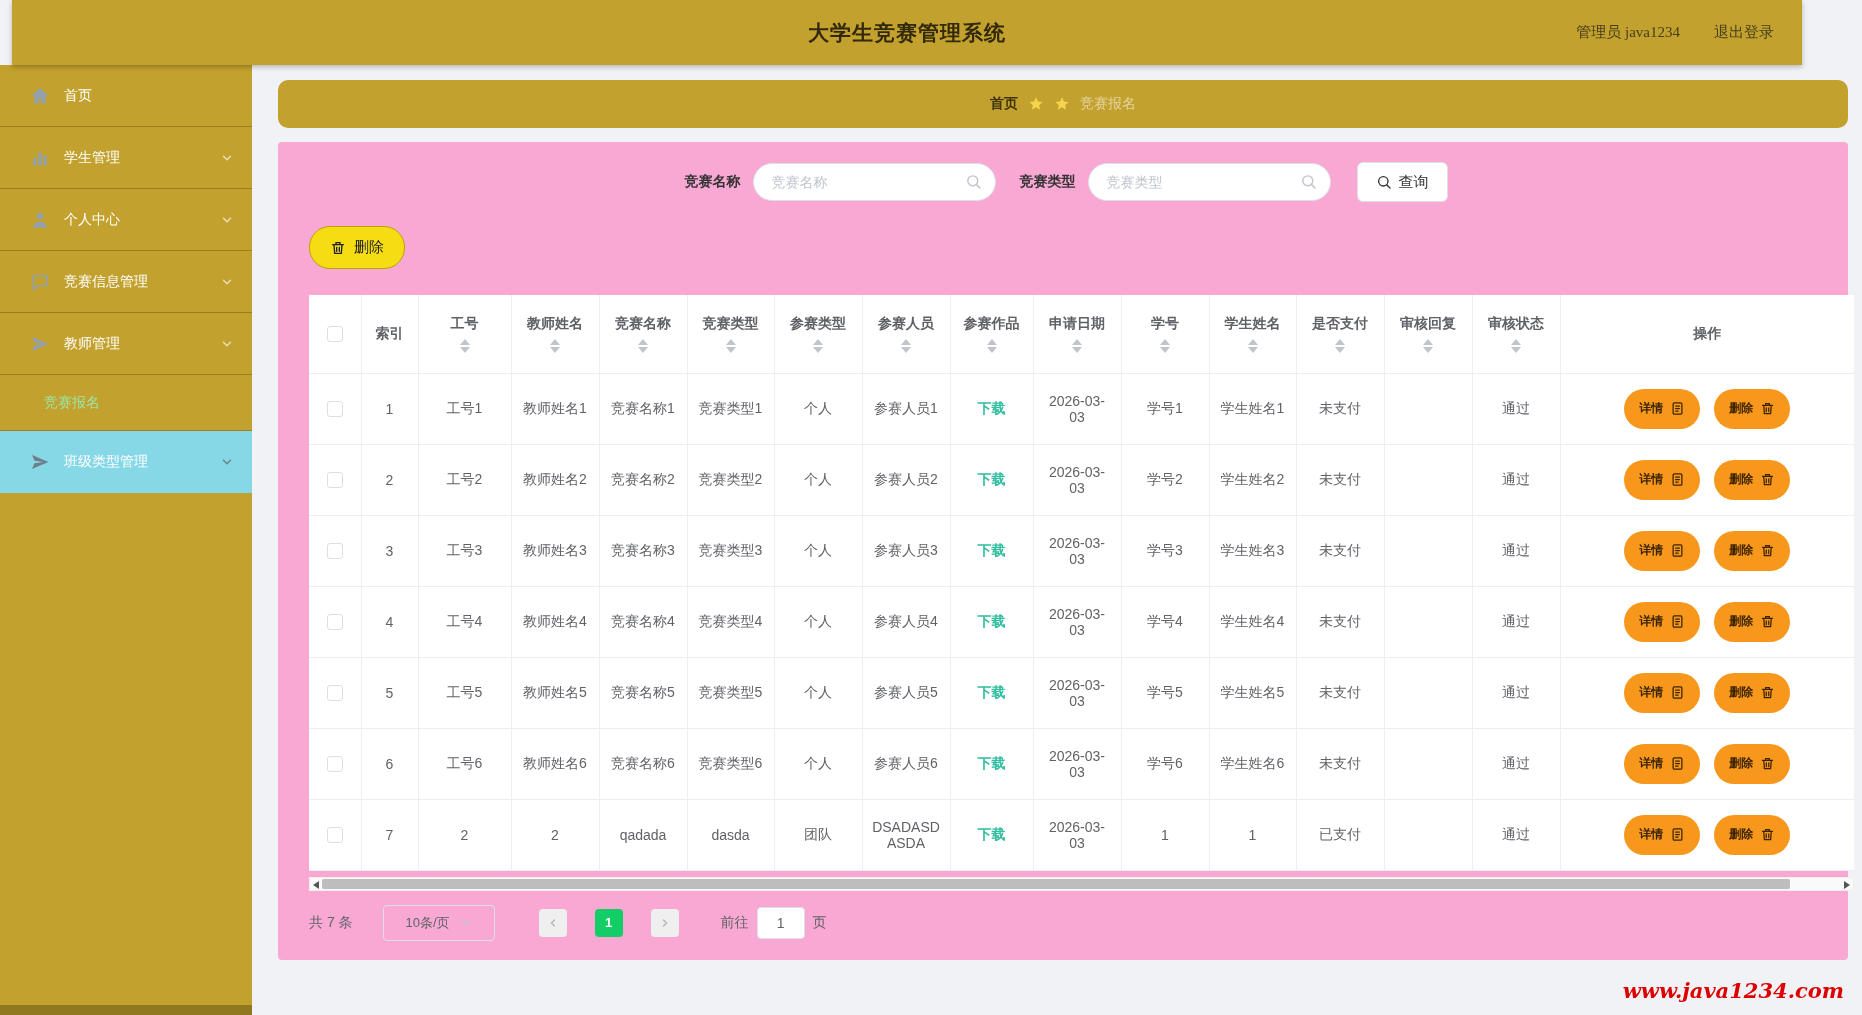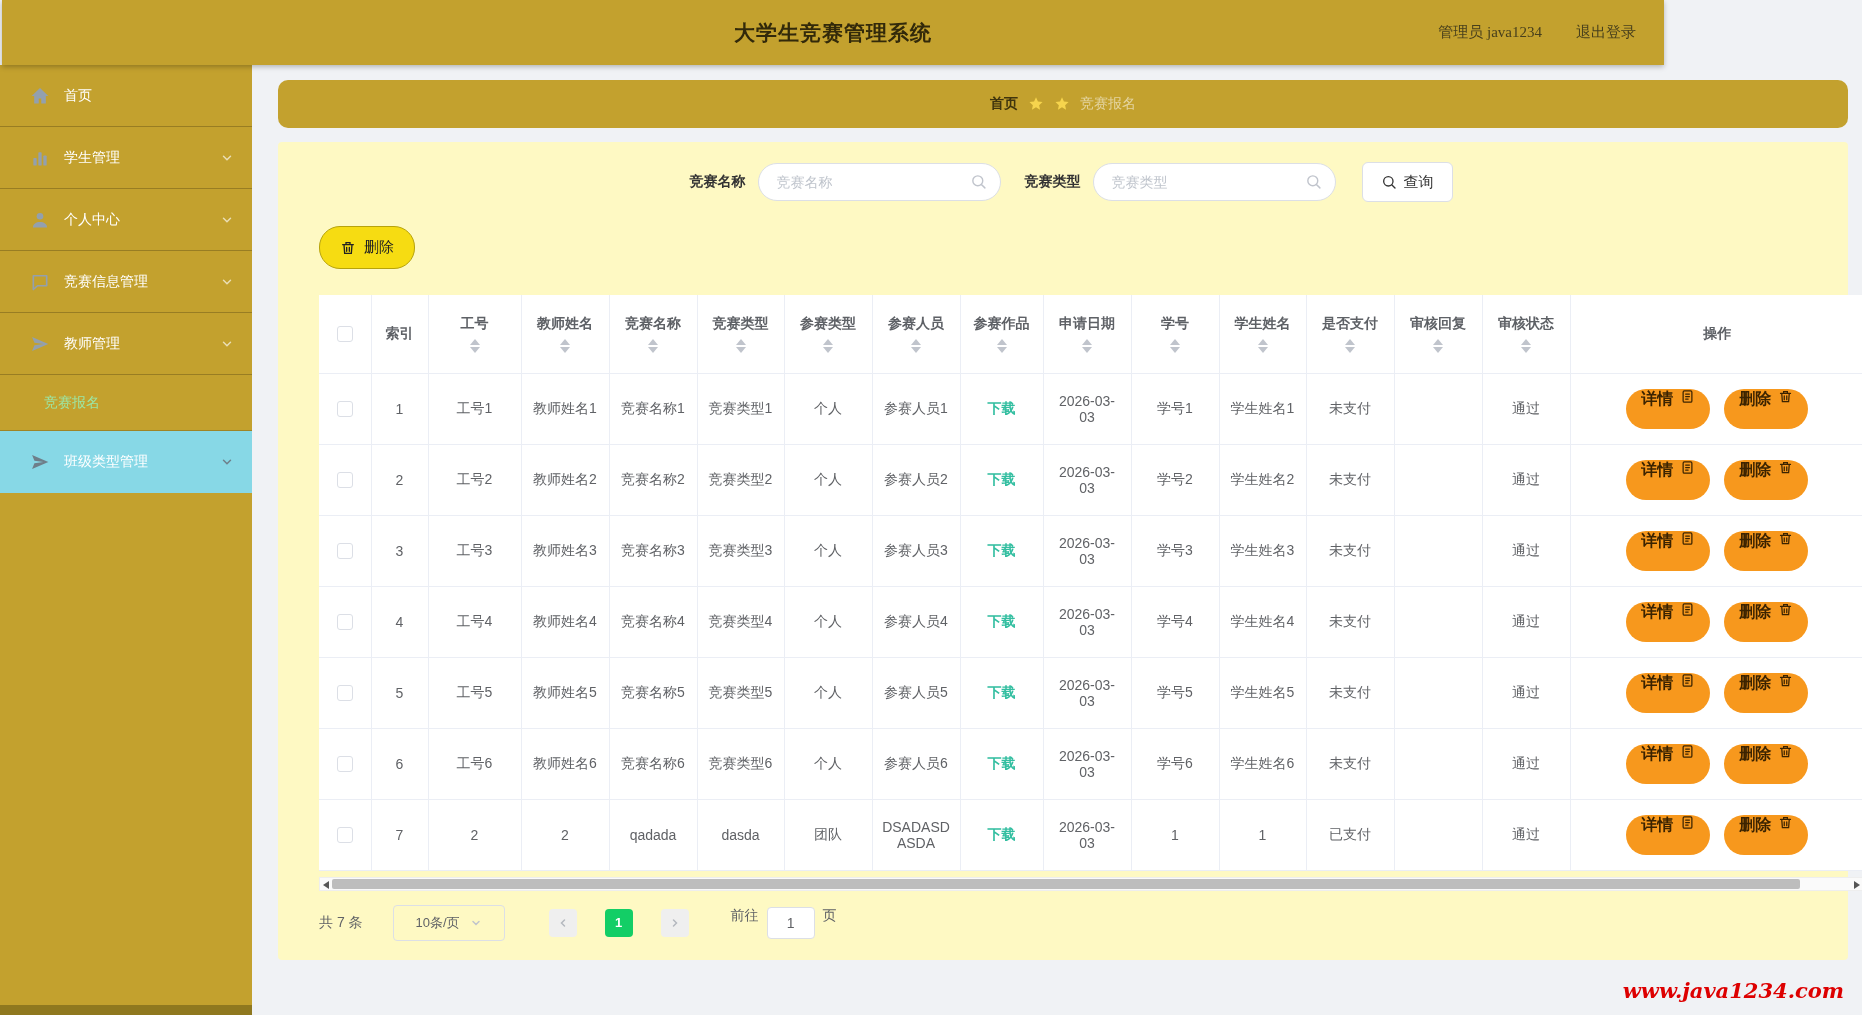--- a/index.html
+++ b/index.html
@@ -1,20 +1,20 @@
 <!DOCTYPE html>
 <html style="--gold: #C3A12E; --gold-dark: #8F781F; --active-cyan: #87D8E6; --submenu-green: #9CE6A5; --accent-orange: #F7981D; --accent-yellow: #F6DC12; --teal: #32BEA0; --page-green: #13CE66; --watermark-red: #DD0000;"><head>
 <meta charset="utf-8">
 <style>
   * { margin:0; padding:0; box-sizing:border-box; }
   html,body { width:1862px; height:1015px; overflow:hidden;
     font-family:"Liberation Sans","DejaVu Sans",sans-serif; background:#F0F2F5; }
 
   
-  .topbar { position:absolute; left:2px; top:0; width:1662px; height:65px;
+  .topbar { position:absolute; left:12px; top:0; width:1790px; height:65px;
     background:var(--gold); display:flex; align-items:center; z-index:5;
     box-shadow:0 2px 5px rgba(0,0,0,.25); }
   .topbar-title { position:absolute; left:0; right:0; text-align:center;
     font-size:21px; font-weight:bold; color:#32290a; letter-spacing:1px; }
   .topbar-right { position:absolute; right:28px; display:flex; gap:34px;
     font-size:15px; color:#473f1c;font-family:Liberation Serif, serif; }
 
   
   .sidebar { position:absolute; left:0; top:65px; bottom:0; width:252px;
     background:var(--gold); }
@@ -39,22 +39,22 @@
   .main { position:absolute; left:252px; top:65px; right:0; bottom:0;
     background:#F0F2F5; overflow:hidden; }
   .crumbbar { margin:15px 14px 0 26px; height:48px; background:var(--gold);
     border-radius:10px; display:flex; align-items:center; justify-content:center;
     gap:10px; font-size:14px; }
   .crumb-home { color:#40350d; font-weight:bold; cursor:pointer; }
   .crumb-star { width:16px; height:16px; color:#F6D44D; }
   .crumb-star svg { width:16px; height:16px; display:block; }
   .crumb-current { color:rgba(255,255,255,.55); }
 
-  .card { margin:14px 14px 0 26px; background:#fef9c3; border-radius:4px;
-    padding:20px 0 16px 41px; min-height:818px; position:relative; }
+  .card { margin:14px 14px 0 26px; background:#f9a8d4; border-radius:4px;
+    padding:20px 0 16px 31px; min-height:818px; position:relative; }
 
   
   .search-row { display:flex; align-items:center; justify-content:center;
     gap:12px; margin-right:25px; height:40px; }
   .search-label { font-size:14px; color:#333; font-weight:bold; }
   .pill-input { position:relative; width:243px; }
   .pill-input input { width:243px; height:38px; border:1px solid #DCDFE6;
     border-radius:19px; padding:0 38px 0 18px; font-size:14px; color:#606266;
     outline:none; font-family:inherit; }
   .pill-input input::placeholder { color:#BFC4CC; }
@@ -91,22 +91,22 @@
   .carets i { display:block; width:0; height:0; border-left:5px solid transparent;
     border-right:5px solid transparent; }
   .carets .c-up { border-bottom:6px solid #C0C4CC; }
   .carets .c-down { border-top:6px solid #C0C4CC; }
   .cbx { width:16px; height:16px; border:1px solid #DCDFE6; border-radius:3px;
     background:#fff; margin:0 auto; cursor:pointer; }
   .dl { color:var(--teal); font-weight:bold; cursor:pointer; }
   .break-all { word-break:break-all; }
   .cell-actions { display:flex; align-items:center; justify-content:center; gap:14px; }
   .act-btn { height:40px; padding:0 15px; border:none; border-radius:20px;
-    background:var(--accent-orange); color:#3b2300; font-size:16px; font-weight:bold;
-    display:flex; gap:7px; cursor:pointer; font-family:inherit; }
+    background:var(--accent-orange); color:#3b2300; font-size:12px; font-weight:bold;
+    display:flex; align-items:center; gap:7px; cursor:pointer; font-family:inherit; }
   .act-btn .b-ic { width:15px; height:15px; color:#3b2300; }
   .act-btn .b-ic svg { width:15px; height:15px; display:block; }
 
   
   .hscroll { margin-top:6px; width:1545px; height:14px; background:#FAFAFA;
     border:1px solid #EEE; position:relative; }
   .hs-thumb { position:absolute; left:12px; top:1px; height:10px; width:1468px;
     background:#BDBDBD; border-radius:2px; cursor:grab; }
   .hs-arrow { position:absolute; top:3px; width:0; height:0;
     border-top:4px solid transparent; border-bottom:4px solid transparent; }
@@ -120,21 +120,21 @@
   .pg-size { width:112px; height:36px; border:1px solid #DCDFE6; border-radius:4px;
     display:flex; align-items:center; justify-content:center; gap:10px;
     color:#606266; font-size:13px; cursor:pointer; }
   .pg-size .pgs-chev { width:12px; height:12px; color:#C0C4CC; }
   .pg-size .pgs-chev svg { width:12px; height:12px; display:block; }
   .pg-sq { width:28px; height:28px; border-radius:4px; display:flex;
     align-items:center; justify-content:center; cursor:pointer; }
   .pg-nav { background:#EFEFEF; color:#B4B8BF; }
   .pg-nav svg { width:12px; height:12px; display:block; }
   .pg-cur { background:var(--page-green); color:#fff; font-weight:bold; font-size:13px; }
-  .pg-goto { display:flex; gap:8px; margin-left:14px; }
+  .pg-goto { display:flex; align-items:center; gap:8px; margin-left:14px; }
   .pg-goto input { width:48px; height:32px; border:1px solid #DCDFE6; border-radius:4px;
     text-align:center; font-size:14px; color:#606266; outline:none; font-family:inherit; }
 
   
   .watermark { position:absolute; right:18px; bottom:12px;
     font-family:"DejaVu Serif","Liberation Serif",serif; font-style:italic;
     font-weight:bold; font-size:21px; color:var(--watermark-red); }
 </style>
 </head>
 <body>

